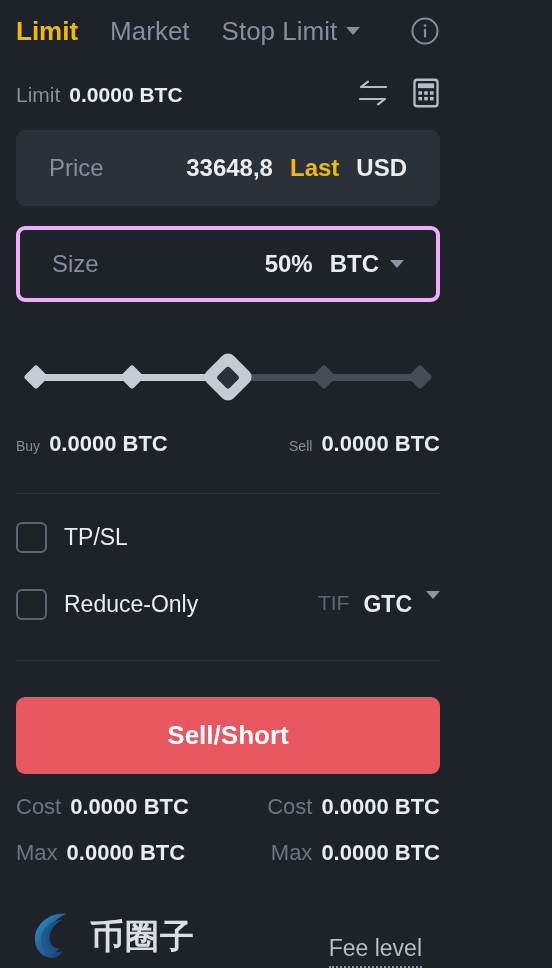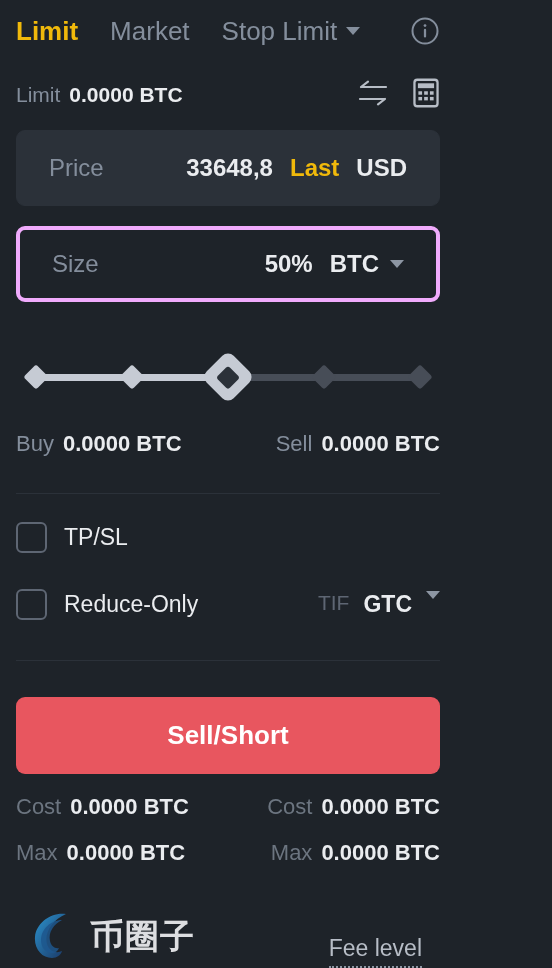--- a/index.html
+++ b/index.html
@@ -148,21 +148,21 @@
 
   
   .bs-row {
     display: flex;
     align-items: center;
     margin-top: 30px;
     height: 34px;
   }
   .bs-left, .bs-right { display: flex; align-items: baseline; gap: 9px; }
   .bs-right { margin-left: auto; }
-  .bs-label { font-size: 22px; color: #848e9c; }
+  .bs-label { font-size: 14px; color: #848e9c; }
   .bs-value { font-size: 22px; color: #eaecef; font-weight: 700; }
 
   .divider {
     height: 1px;
     background: #2b3139;
     margin-top: 32px;
   }
 
   
   .check-row {

